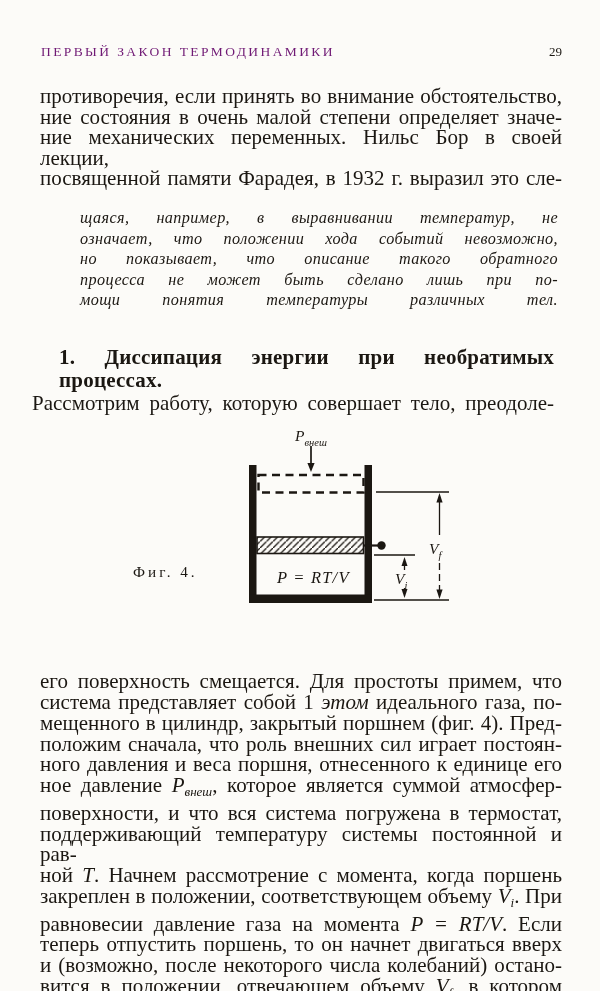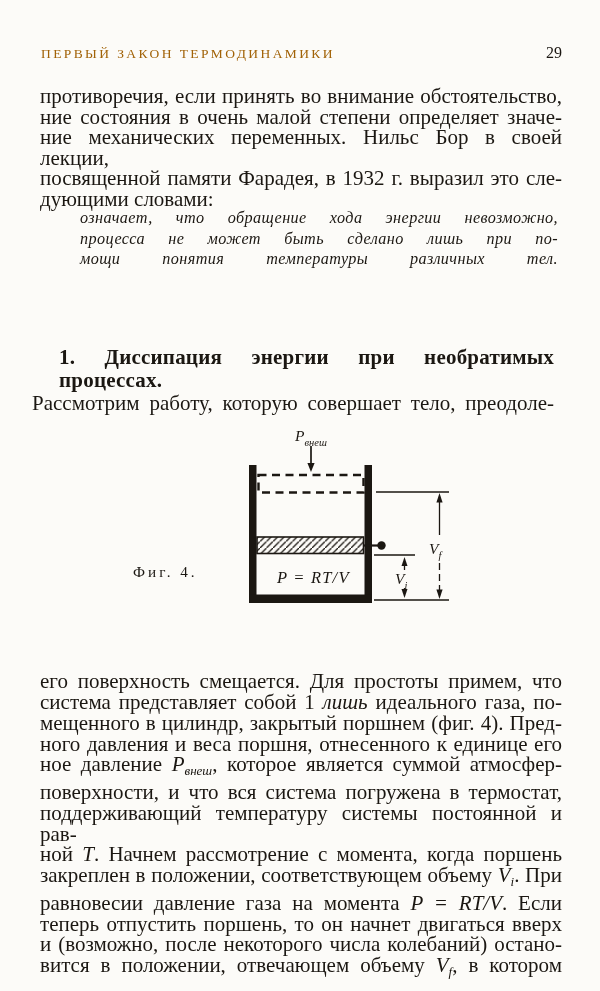--- a/index.html
+++ b/index.html
@@ -5,22 +5,22 @@
   html,body { margin:0; padding:0; background:#e8e6e2; }
   .page {
     position:relative; width:600px; height:991px; margin:0 auto;
     background:#fcfbf8; color:#1b1712; overflow:hidden;
     font-family:"Liberation Serif", serif;
   }
   .running-head {
     position:absolute; top:44px; left:41px; right:38px;
     display:flex; justify-content:space-between; align-items:baseline;
   }
-  .rh-title { font-size:13.5px; letter-spacing:2.4px; color:#a16207; }
-  .rh-page  { font-size:16px; letter-spacing:0; }
+  .rh-title { font-size:13.5px; letter-spacing:2.4px; color:#701a75; }
+  .rh-page  { font-size:13px; letter-spacing:0; }
   .tl {
     text-align:justify; text-align-last:justify;
     font-size:21px; line-height:20.5px;
   }
   .nj { text-align-last:left; }
   .para1 { position:absolute; top:86px;  left:40px; width:522px; }
   .quote { position:absolute; top:208px; left:80px; width:478px; font-style:italic; margin:0; }
   .quote .tl { font-size:16.2px; line-height:20.5px; letter-spacing:0.4px; }
   .section { position:absolute; top:346px; left:32px; width:522px; }
   .section .tl { line-height:23px; }
@@ -46,25 +46,26 @@
   <div class="running-head">
     <span class="rh-title">ПЕРВЫЙ ЗАКОН ТЕРМОДИНАМИКИ</span>
     <span class="rh-page">29</span>
   </div>
 
   <div class="para1">
     <div class="tl">противоречия, если принять во внимание обстоятельство,</div>
     <div class="tl">ние состояния в очень малой степени определяет значе-</div>
     <div class="tl">ние механических переменных. Нильс Бор в своей лекции,</div>
     <div class="tl">посвященной памяти Фарадея, в 1932 г. выразил это сле-</div>
-    <div class="tl nj">дующими словами:</div>
   </div>
 
   <blockquote class="quote">
-    <div class="tl">означает, что обращение хода энергии невозможно,</div>
+    <div class="tl">щаяся, например, в выравнивании температур, не</div>
+    <div class="tl">означает, что положении хода событий невозможно,</div>
+    <div class="tl">но показывает, что описание такого обратного</div>
     <div class="tl">процесса не может быть сделано лишь при по-</div>
     <div class="tl">мощи понятия температуры различных тел.</div>
   </blockquote>
 
   <div class="section">
     <div class="tl head">1. Диссипация энергии при необратимых процессах.</div>
     <div class="tl">Рассмотрим работу, которую совершает тело, преодоле-</div>
   </div>
 
   <div class="figure">
@@ -105,22 +106,23 @@
       <line class="ln" x1="404.5" y1="170" x2="404.5" y2="175" stroke-width="1.3"></line>
       <polygon points="404.5,180 401.5,171 407.5,171" fill="#1b1712"></polygon>
 
       <text class="eq" x="277" y="165">P = RT/V</text>
       <text class="cap" x="133" y="159">Фиг. 4.</text>
     </svg>
   </div>
 
   <div class="para2">
     <div class="tl">его поверхность смещается. Для простоты примем, что</div>
-    <div class="tl"><span>система представляет собой 1 </span><span class="it">лишь</span><span> идеального газа, по-</span></div>
+    <div class="tl"><span>система представляет собой 1 </span><span class="it">этом</span><span> идеального газа, по-</span></div>
     <div class="tl">мещенного в цилиндр, закрытый поршнем (фиг. 4). Пред-</div>
+    <div class="tl">положим сначала, что роль внешних сил играет постоян-</div>
     <div class="tl">ного давления и веса поршня, отнесенного к единице его</div>
     <div class="tl"><span>ное давление </span><span class="it">P</span><span class="sb">внеш</span><span>, которое является суммой атмосфер-</span></div>
     <div class="tl">поверхности, и что вся система погружена в термостат,</div>
     <div class="tl">поддерживающий температуру системы постоянной и рав-</div>
     <div class="tl"><span>ной </span><span class="it">T</span><span>. Начнем рассмотрение с момента, когда поршень</span></div>
     <div class="tl"><span>закреплен в положении, соответствующем объему </span><span class="it">V</span><span class="sb">i</span><span>. При</span></div>
     <div class="tl"><span>равновесии давление газа на момента </span><span class="it">P = RT/V</span><span>. Если</span></div>
     <div class="tl">теперь отпустить поршень, то он начнет двигаться вверх</div>
     <div class="tl">и (возможно, после некоторого числа колебаний) остано-</div>
     <div class="tl"><span>вится в положении, отвечающем объему </span><span class="it">V</span><span class="sb">f</span><span>, в котором</span></div>

